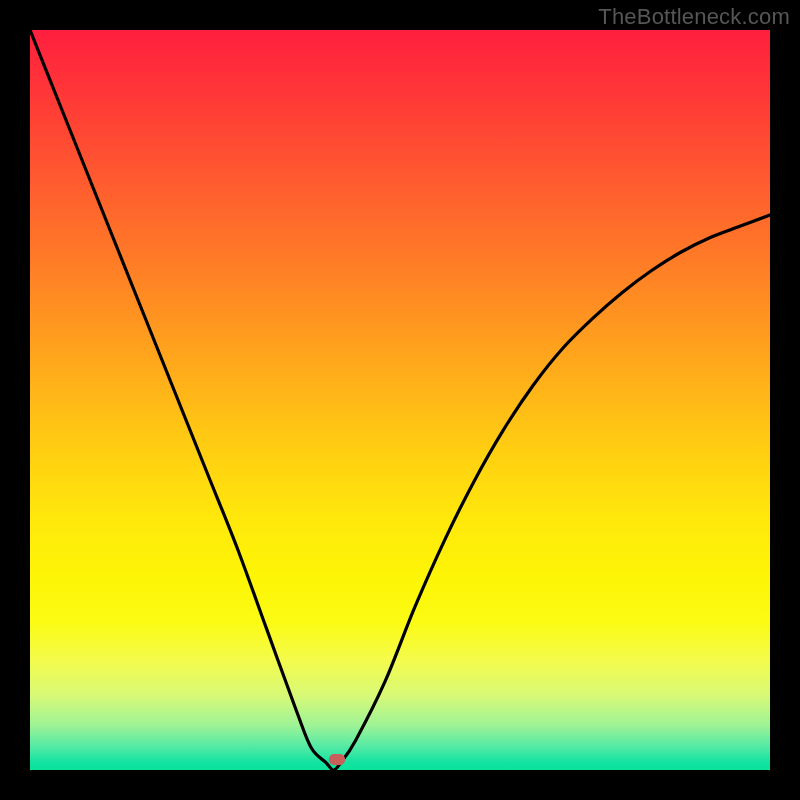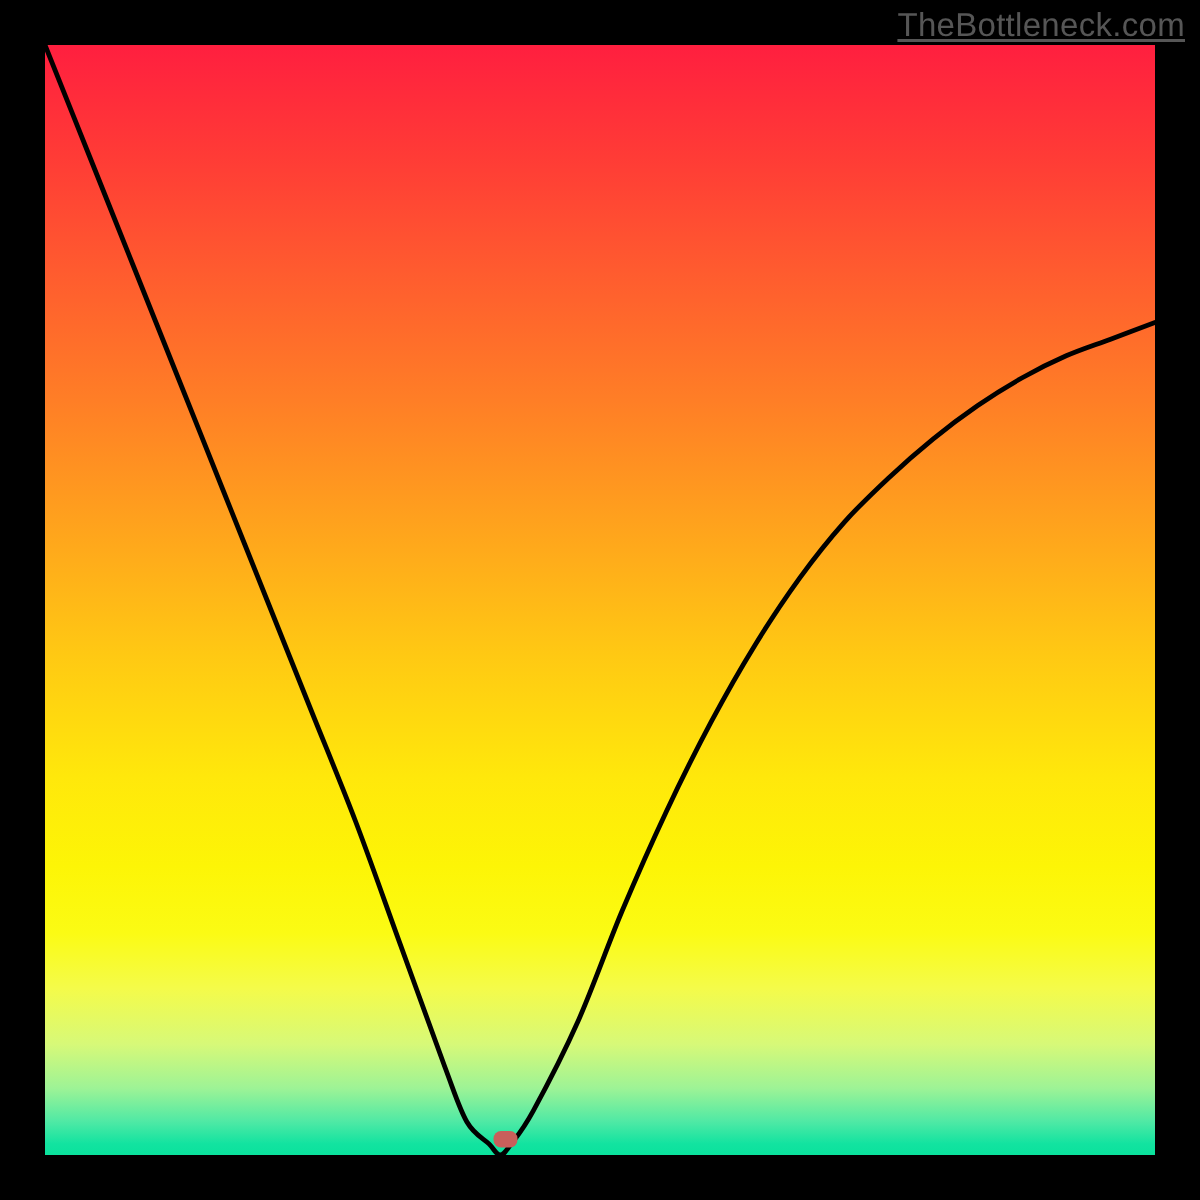--- a/index.html
+++ b/index.html
@@ -12,21 +12,20 @@
   }
   .watermark {
     position: absolute;
     top: 4px;
     right: 10px;
     font-family: Arial, Helvetica, sans-serif;
     font-size: 22px;
     color: #565656;
     font-weight: 500;
     letter-spacing: 0.2px;
-    text-decoration: underline;
   }
   .plot-area {
     position: absolute;
     left: 30px;
     top: 30px;
     width: 740px;
     height: 740px;
     background: linear-gradient(to bottom,
       #ff1f3f 0%,
       #ff3b36 10%,

